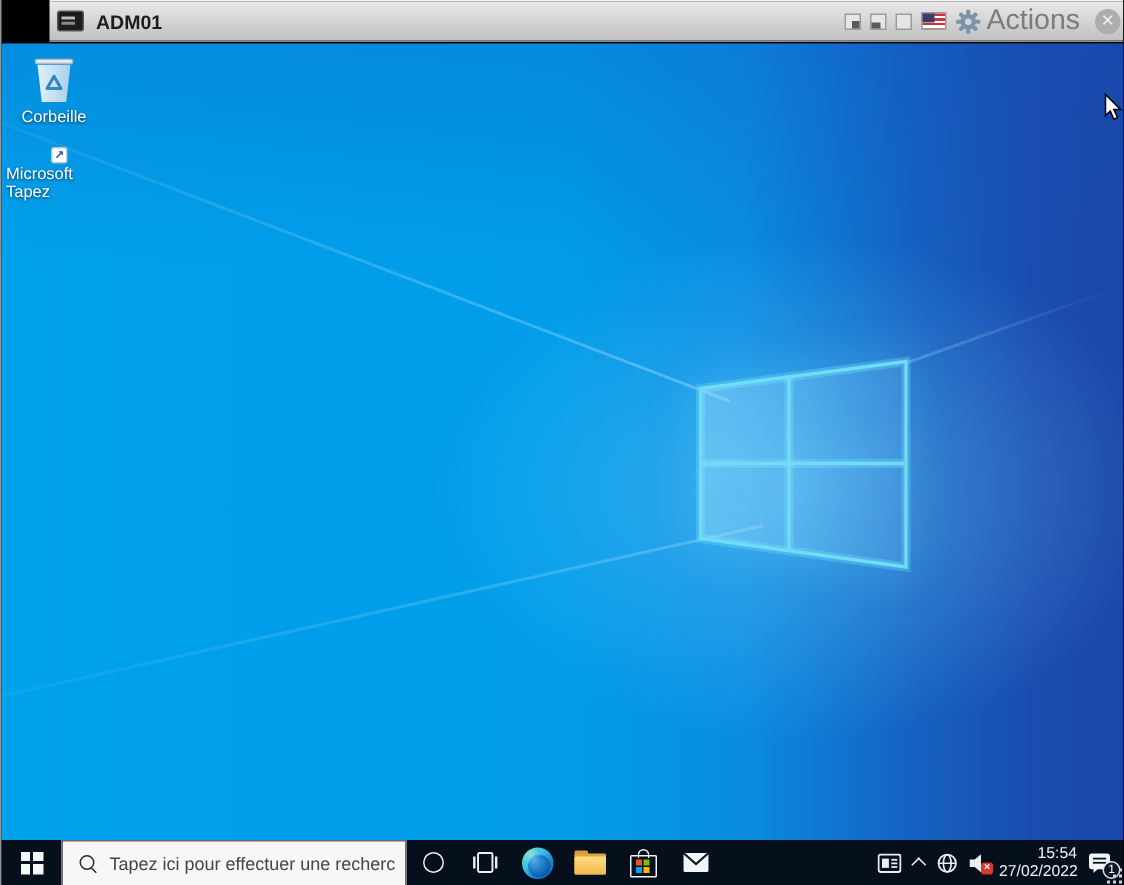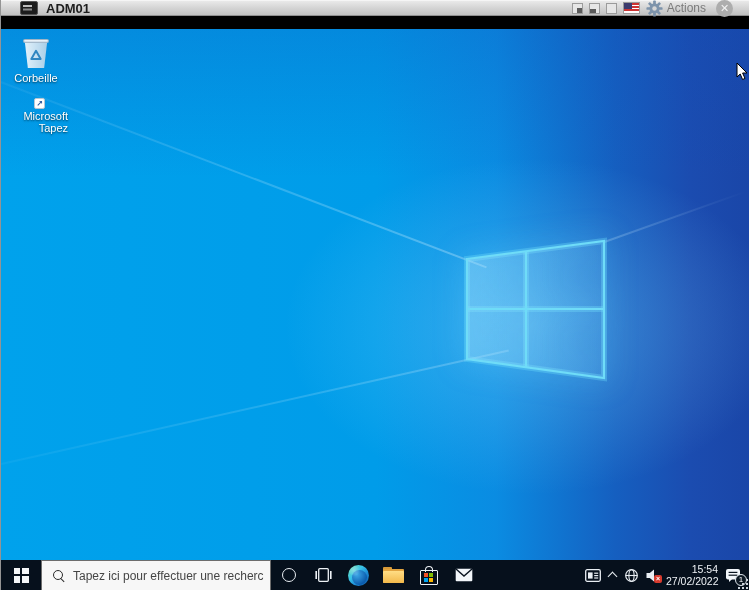--- a/index.html
+++ b/index.html
@@ -3,37 +3,37 @@
 <meta charset="utf-8">
 <style>
   * { margin:0; padding:0; box-sizing:border-box; }
   html,body { width:749px; height:590px; overflow:hidden; background:#000;
     font-family:"Liberation Sans","DejaVu Sans",sans-serif; }
 
   .console-window { position:relative; width:749px; height:590px; overflow:hidden;
     border-left:1px solid #949494; }
 
   
-  .titlebar { position:relative; height:16px; display:flex; align-items:center;
+  .titlebar { position:relative; height:28px; display:flex; align-items:center;
     background:linear-gradient(#e9e9e9,#d2d2d2 55%,#c1c1c1);
-    border-top:1px solid #f5f5f5; border-bottom:1px solid #8e8e8e; padding:0 16px; }
+    border-top:1px solid #f5f5f5; border-bottom:1px solid #8e8e8e; padding:0 2px;margin-left:32px; }
   .console-icon { width:18px; height:14px; background:#1c1c1c; border-radius:2px;
     border:1px solid #555; margin:0 8px 0 3px; position:relative; }
   .console-icon::before { content:""; position:absolute; left:2px; top:3px; width:9px; height:1.5px;
     background:#bdbdbd; box-shadow:0 3.5px 0 #8a8a8a; }
   .titlebar-title { font-size:13px; font-weight:bold; color:#1d1d1d; }
   .titlebar-controls { margin-left:auto; display:flex; align-items:center; gap:6px; }
   .scale-icon { width:11px; height:11px; border:1px solid #9b9b9b; background:#e6e6e6; position:relative; }
   .scale-icon.q1::after { content:""; position:absolute; right:0; bottom:0; width:5px; height:5px; background:#5a5a5a; }
   .scale-icon.q2::after { content:""; position:absolute; left:0; bottom:0; width:6px; height:4px; background:#5a5a5a; }
   .flag-icon { width:17px; height:12px; border:1px solid #9b9b9b; position:relative;
     background:repeating-linear-gradient(to bottom,#c33 0 1.6px,#fff 1.6px 3.2px); }
   .flag-icon::before { content:""; position:absolute; left:0; top:0; width:8px; height:6px; background:#3c3b6e; }
   .actions-button { display:flex; align-items:center; gap:4px; cursor:default; }
-  .actions-label { font-size:12px; color:#7b7b7b; }
+  .actions-label { font-size:19px; color:#7b7b7b; }
   .close-button { width:17px; height:17px; border-radius:50%; background:#adadad; color:#f2f2f2;
     font-size:11px; font-weight:bold; display:flex; align-items:center; justify-content:center;
     line-height:1; margin-left:4px; }
 
   
   .desktop { position:absolute; left:0; top:29px; width:749px; height:531px; overflow:hidden;
     background:
       radial-gradient(ellipse 46% 44% at 71% 56%, rgba(125,212,252,0.42), rgba(125,212,252,0) 72%),
       linear-gradient(to bottom, rgba(16,80,185,0.25), rgba(16,80,185,0) 28%),
       linear-gradient(to right, #00a2ec 0%, #009ce9 50%, #0a8ce2 66%, #155fc0 82%, #1b4cb0 92%, #1a46a8 100%); }
@@ -46,21 +46,21 @@
     background:linear-gradient(to right, rgba(210,240,255,0.25), rgba(255,255,255,0)); }
 
   .win-logo-svg { position:absolute; left:461px; top:207px;
     filter:drop-shadow(0 0 14px rgba(100,205,250,0.55)); }
 
   
   .desktop-shortcut { position:absolute; width:64px; display:flex; flex-direction:column;
     align-items:center; gap:3px; }
   .shortcut-corbeille { left:3px; top:8px; }
   .shortcut-edge { left:3px; top:78px; }
-  .shortcut-label { font-size:11px; color:#fff; text-align:right; line-height:1.1;
+  .shortcut-label { font-size:11px; color:#fff; text-align:left; line-height:1.1;
     text-shadow:0 1px 2px rgba(0,0,0,0.65); }
 
   .bin-icon { position:relative; width:30px; height:32px; }
   .bin-rim { position:absolute; left:2px; top:2px; width:26px; height:4px; border-radius:2px;
     background:linear-gradient(#f4f9fd,#c9d9e6); border:1px solid rgba(120,150,175,0.6); }
   .bin-body { position:absolute; left:3px; top:6px; width:24px; height:25px;
     clip-path:polygon(4% 0,96% 0,84% 100%,16% 100%);
     background:linear-gradient(to right, rgba(240,248,253,0.95), rgba(196,216,232,0.85));
     display:flex; align-items:center; justify-content:center; }
 

